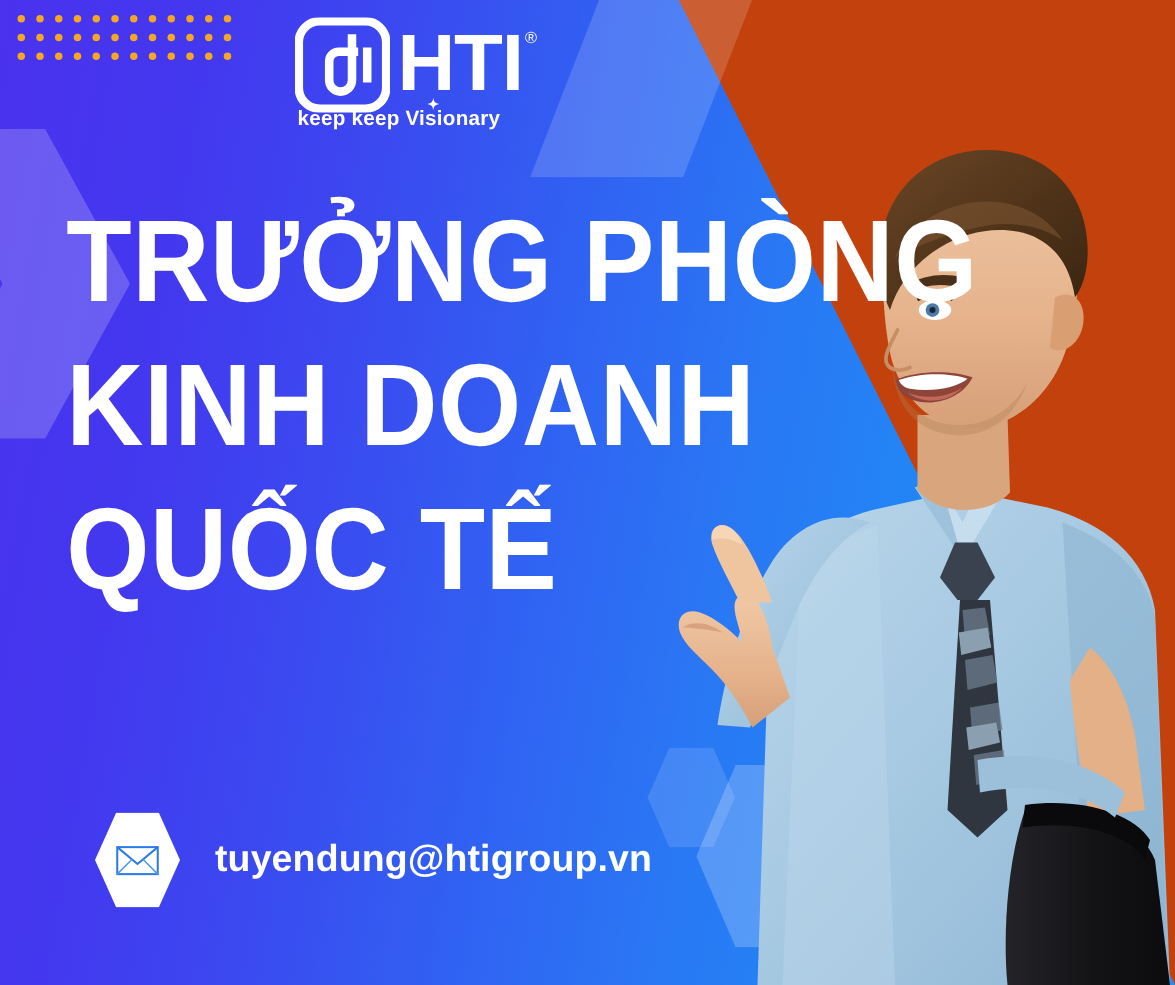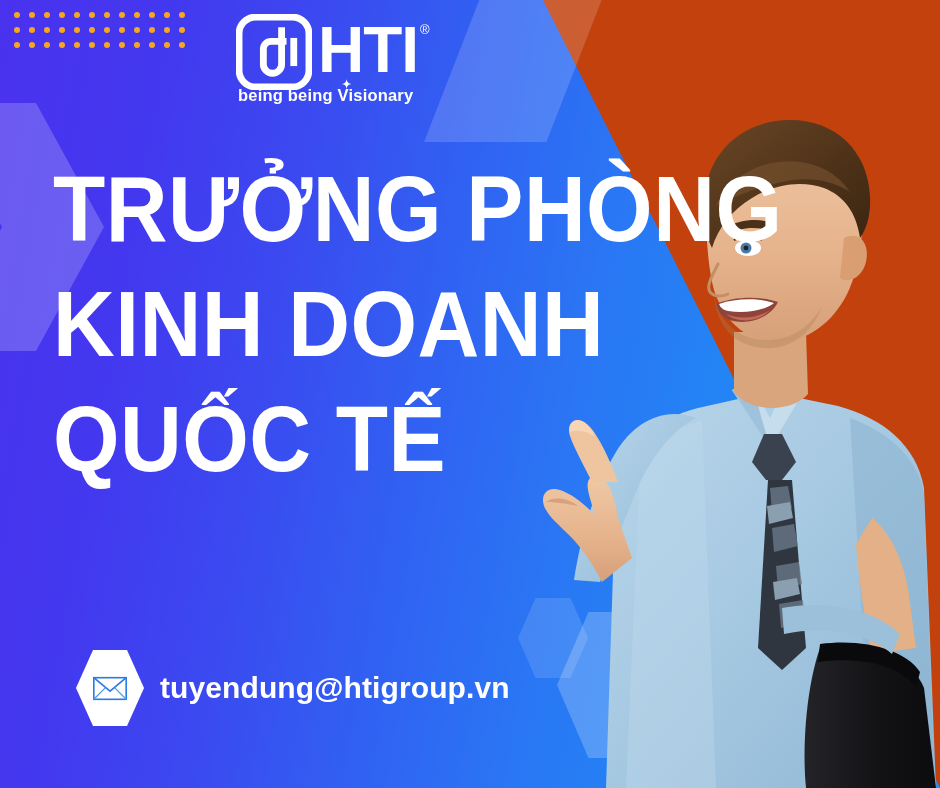--- a/index.html
+++ b/index.html
@@ -165,21 +165,21 @@
     transform:scaleX(0.92);
     transform-origin:left center;
   }
 
   
   .email-row {
     position:absolute;
     left:76px; top:650px;
     display:flex;
     align-items:center;
-    gap:16px;
+    gap:28px;
     z-index:7;
   }
   .email-hex {
     position:relative;
     width:68px; height:76px;
     background:#ffffff;
     -webkit-clip-path:polygon(25% 0%, 75% 0%, 100% 50%, 75% 100%, 25% 100%, 0% 50%);
     clip-path:polygon(25% 0%, 75% 0%, 100% 50%, 75% 100%, 25% 100%, 0% 50%);
     display:flex; align-items:center; justify-content:center;
     flex:none;
@@ -401,21 +401,21 @@
         <path d="M60 22 V66 A12 12 0 0 1 48 78 A12 12 0 0 1 36 66 V46
                  A10 10 0 0 1 46 36 H62" fill="none" stroke="#ffffff" stroke-width="9" stroke-linecap="square"></path>
         <path d="M76 36 V64" fill="none" stroke="#ffffff" stroke-width="9" stroke-linecap="square"></path>
       </svg>
       <div class="logo-word-wrap">
         <span class="logo-word">HTI</span>
         <span class="logo-reg">®</span>
       </div>
     </div>
     <div class="logo-tagline">
-      <span>being being Visionary</span>
+      <span>keep keep Visionary</span>
       <span class="tagline-star">✦</span>
     </div>
   </div>
 
   <div class="headline">
     <div class="headline-line">TRƯỞNG PHÒNG</div>
     <div class="headline-line">KINH DOANH</div>
     <div class="headline-line">QUỐC TẾ</div>
   </div>
 

